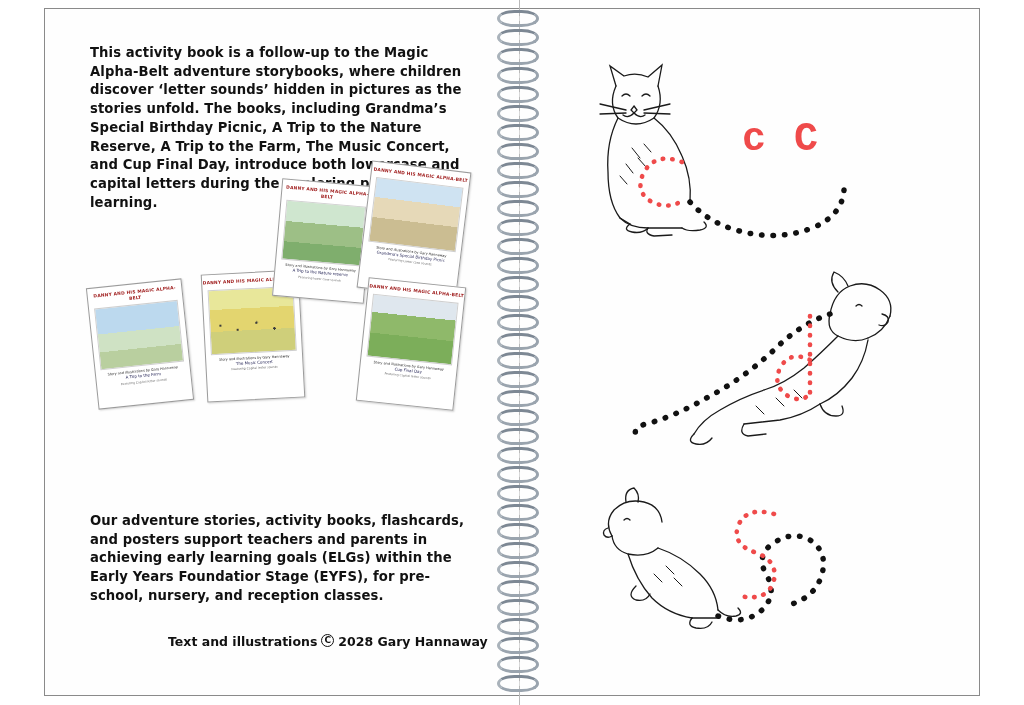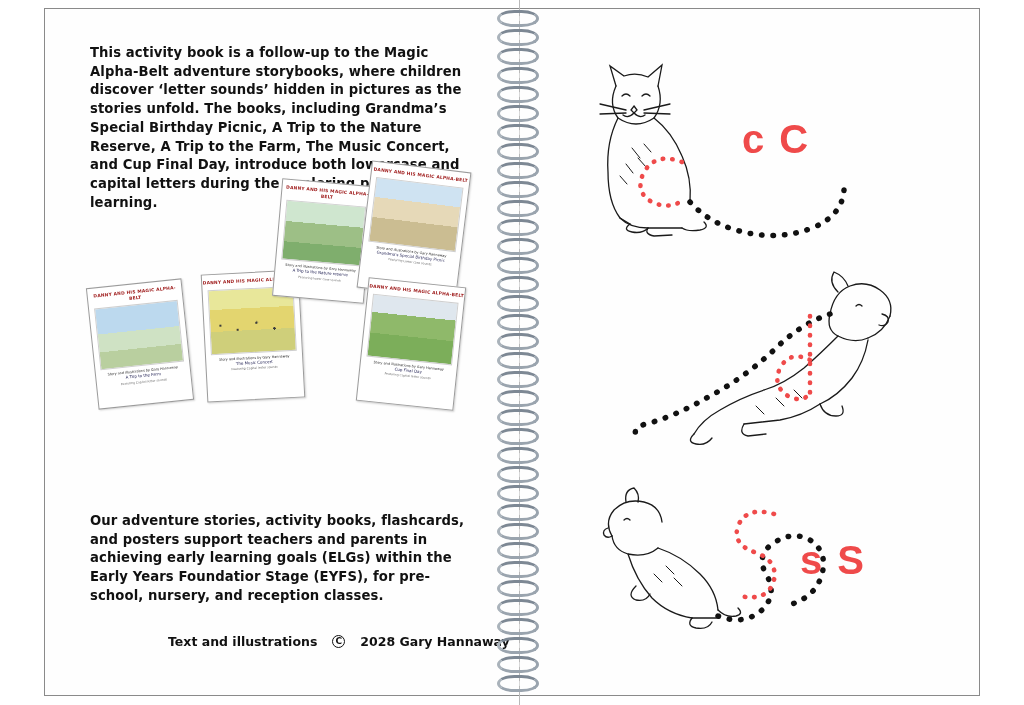--- a/index.html
+++ b/index.html
@@ -75,22 +75,22 @@
   #para-bot   { left: 90px;  top: 512px; width: 382px; }
 
   .copyright {
     position: absolute;
     left: 168px; top: 634px;
     font-family: "DejaVu Sans", sans-serif;
     font-weight: bold;
     font-size: 12.5px;
     color: #111;
     display: flex;
-    align-items: center;
-    gap: 15px;
+    align-items: flex-start;
+    gap: 4px;
   }
   .cmark {
     display: inline-block;
     width: 13px; height: 13px;
     border: 1.6px solid #111;
     border-radius: 50%;
     font-size: 9px;
     line-height: 10px;
     text-align: center;
     font-weight: bold;
@@ -163,21 +163,21 @@
     background:
       radial-gradient(circle at 12% 40%, #3b3b3b 0 1.2px, transparent 1.4px),
       radial-gradient(circle at 32% 60%, #3b3b3b 0 1.2px, transparent 1.4px),
       radial-gradient(circle at 55% 35%, #3b3b3b 0 1.2px, transparent 1.4px),
       radial-gradient(circle at 76% 62%, #3b3b3b 0 1.2px, transparent 1.4px);
   }
 
   
   .letter {
     position: absolute;
-    font-family: Liberation Sans, sans-serif;
+    font-family: Liberation Mono, monospace;
     font-weight: bold;
     font-size: 40px;
     color: #ef4a4a;
     letter-spacing: 2px;
     white-space: nowrap;
   }
   #letter-c { left: 742px; top: 117px; }
   #letter-d { left: 628px; top: 300px; }
   #letter-s { left: 800px; top: 538px; }
 
@@ -360,21 +360,20 @@
         <path d="M122 146 Q148 156 166 140 Q182 124 170 104 Q160 86 176 74 Q196 60 214 70 Q232 82 226 104 Q220 126 196 134"></path>
       </g>
 
       <g fill="none" stroke="#ef4a4a" stroke-width="4.6" stroke-linecap="round" stroke-dasharray="0.5 9">
         <path d="M178 44 Q150 36 142 56 Q136 74 158 82 Q182 90 178 110 Q172 132 144 126"></path>
       </g>
     </svg>
   </div>
 
   <div class="letter" id="letter-c">c C</div>
-  <div class="letter" id="letter-s">s S</div>
 
   <div class="spine">
     <div class="seam"></div>
     <div class="rings">
         <div class="ring" style="top: 10px;"></div>
         <div class="ring" style="top: 29px;"></div>
         <div class="ring" style="top: 48px;"></div>
         <div class="ring" style="top: 67px;"></div>
         <div class="ring" style="top: 86px;"></div>
         <div class="ring" style="top: 105px;"></div>

